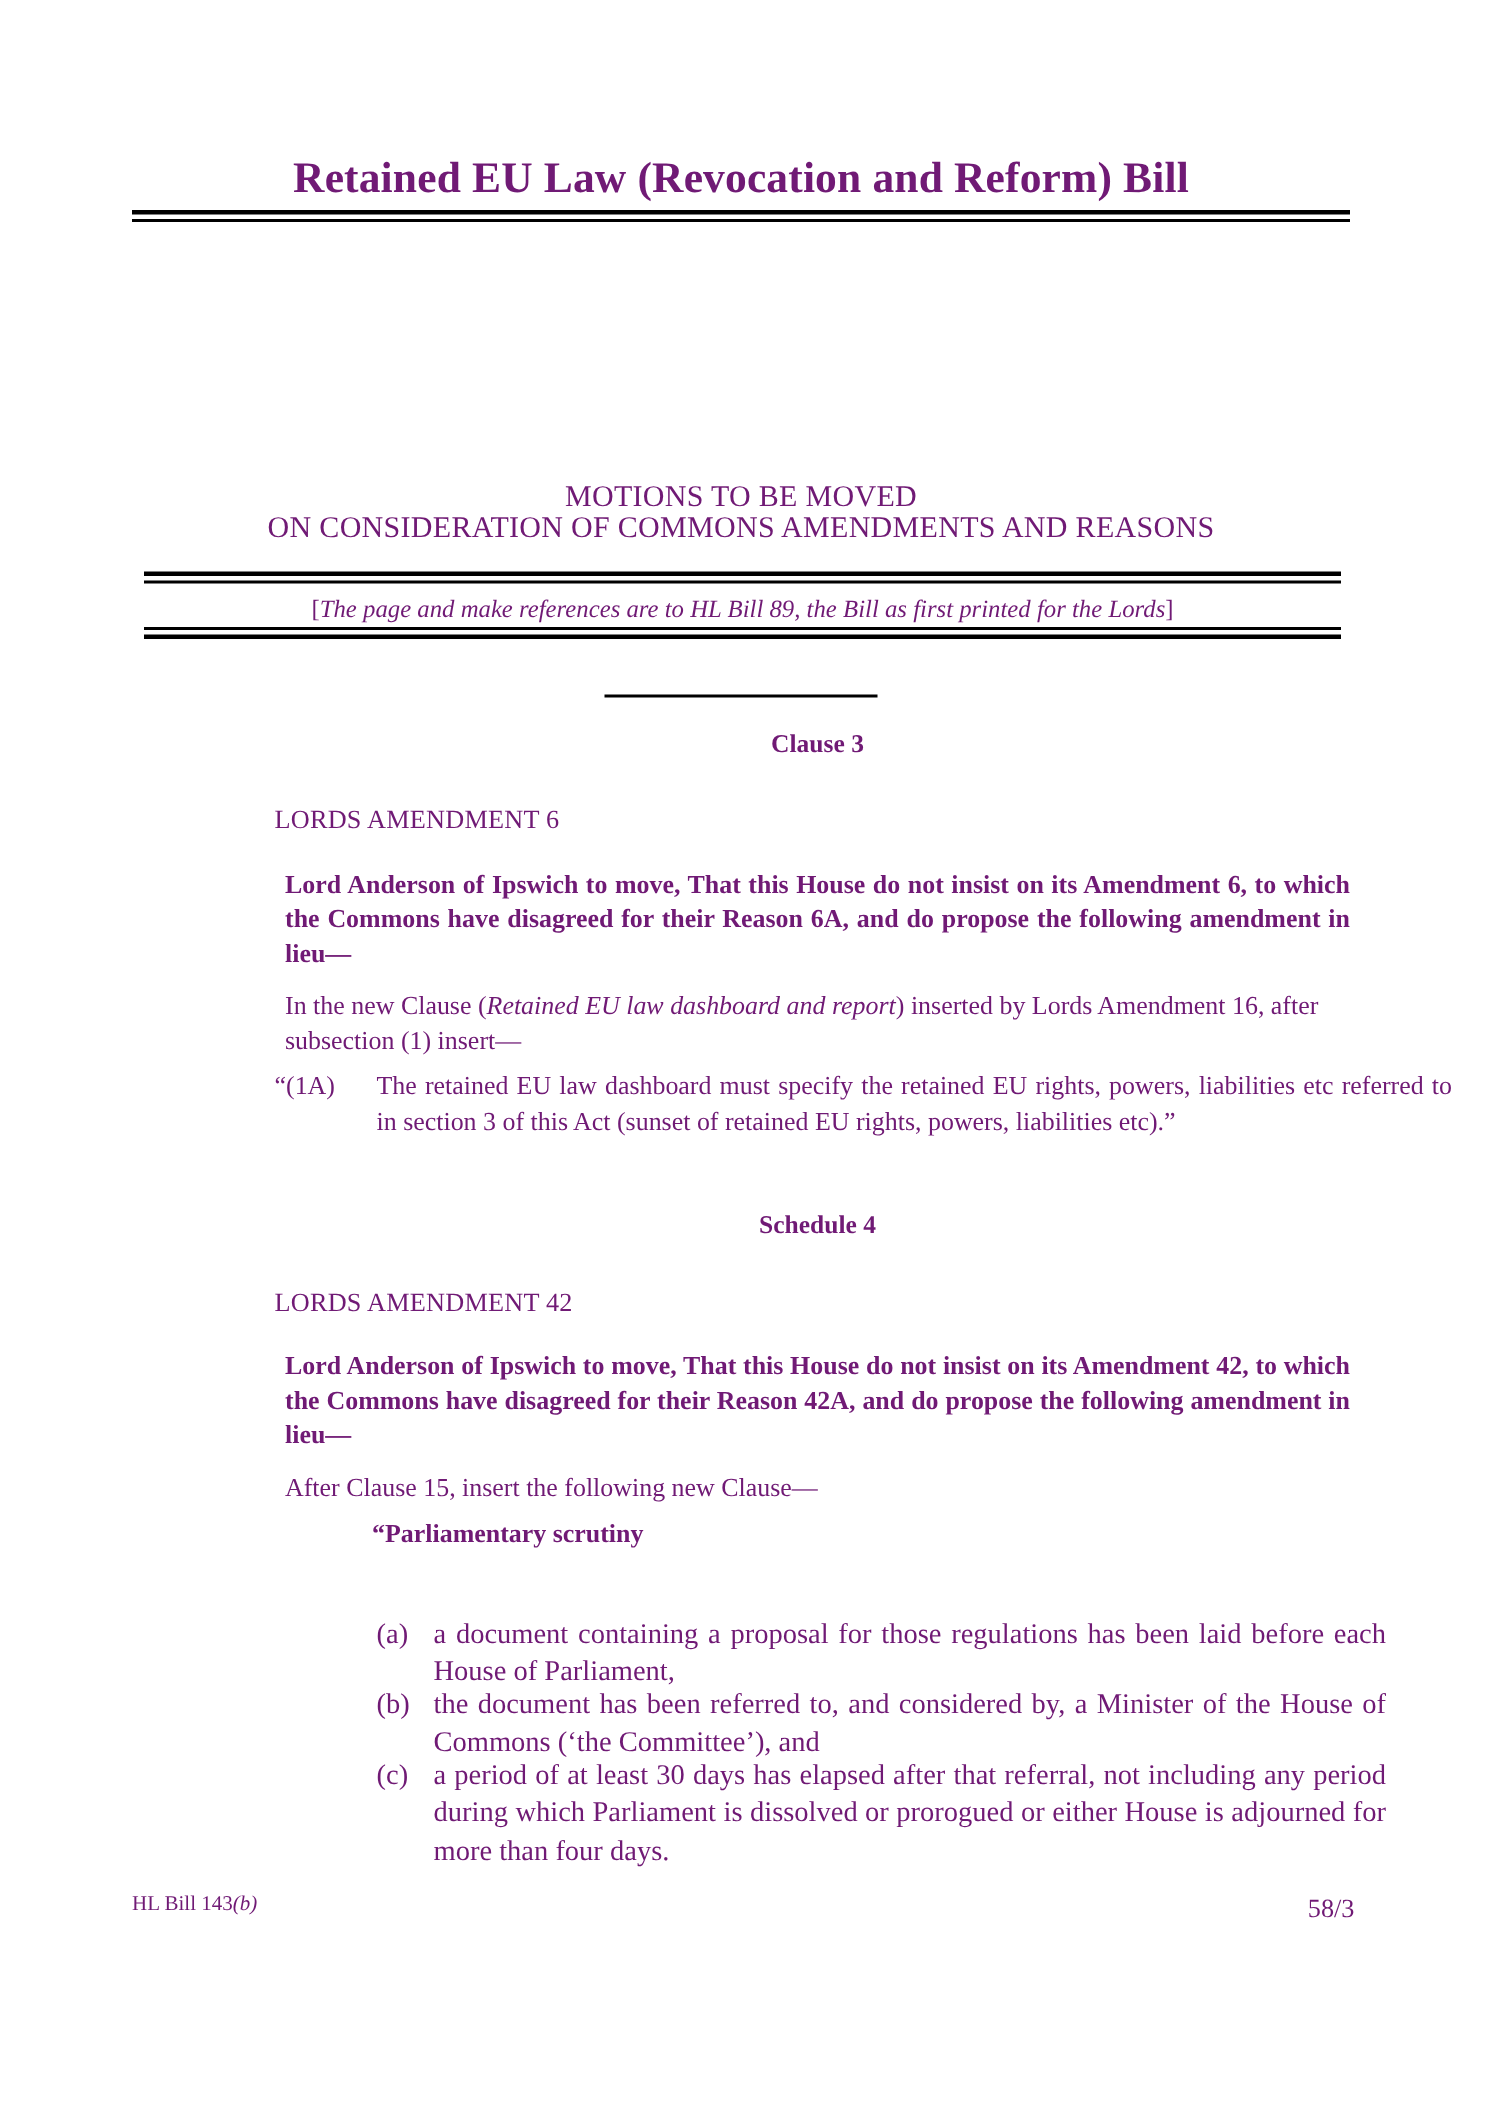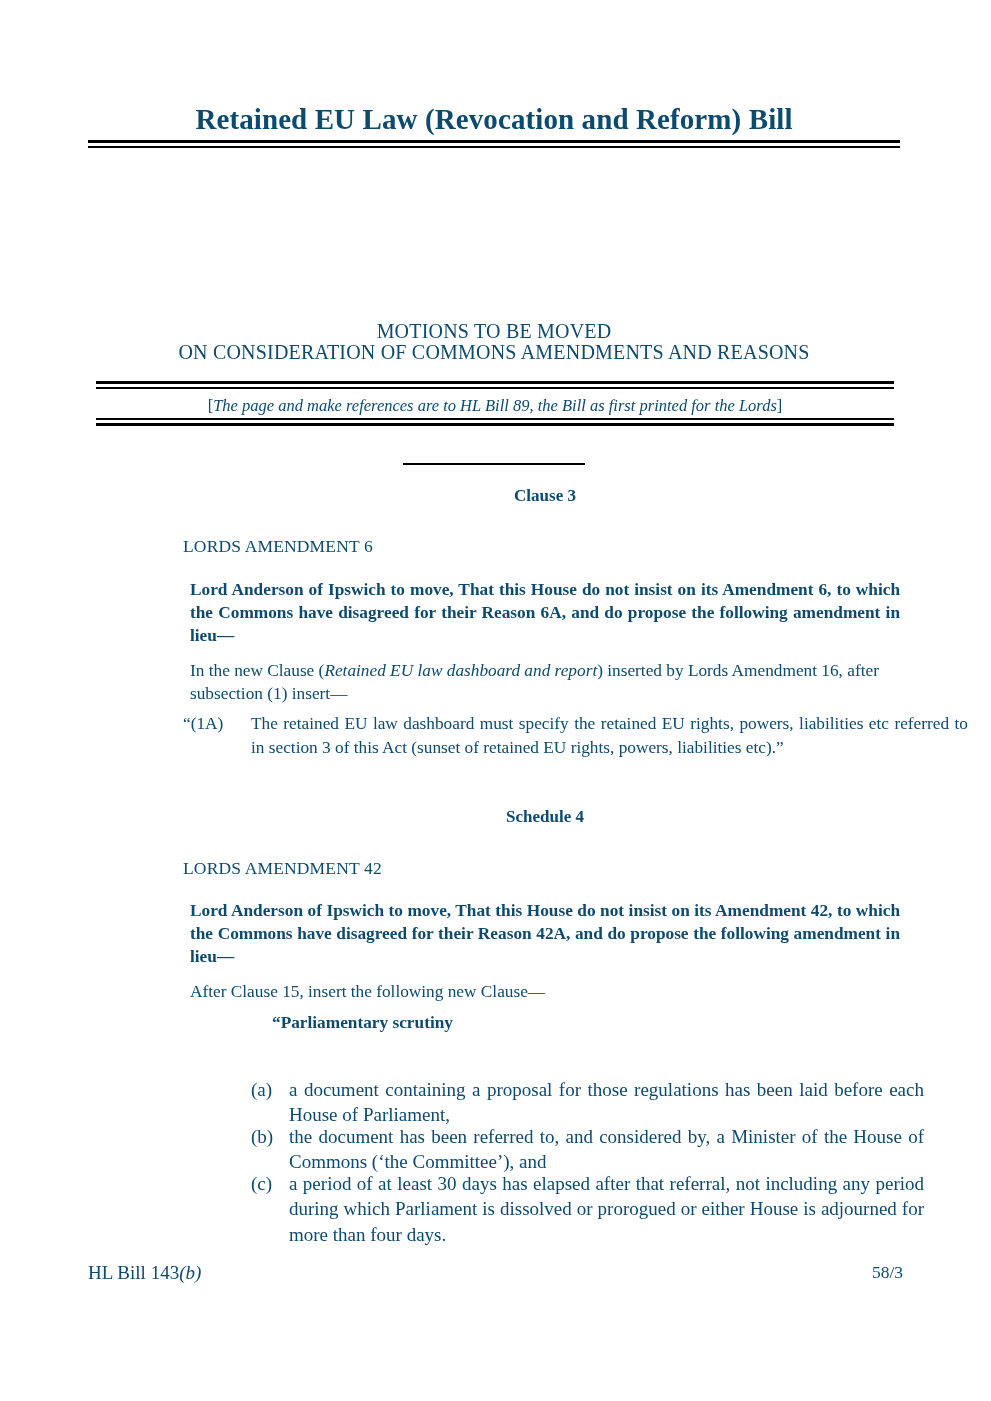--- a/index.html
+++ b/index.html
@@ -6,21 +6,21 @@
     margin: 0;
     padding: 0;
     background: #ffffff;
   }
   .page {
     position: relative;
     width: 991px;
     height: 1401px;
     margin: 0 auto;
     background: #ffffff;
-    color: #0c4a6e;
+    color: #701a75;
     font-family: "Liberation Serif", "DejaVu Serif", serif;
     overflow: hidden;
   }
 
   
   .doc-title {
     position: absolute;
     top: 103px;
     left: 88px;
     width: 812px;
@@ -160,21 +160,20 @@
     width: 68px;
     text-indent: 0;
   }
 
   .sub-title {
     position: absolute;
     left: 248px;
     width: 652px;
     font-weight: bold;
     font-size: 17.3px;
-    margin-left: 24px;
   }
 
   .num-item {
     position: absolute;
     left: 209px;
     width: 691px;
     font-size: 17.3px;
     line-height: 1.34;
     text-align: justify;
     text-justify: inter-word;
@@ -202,21 +201,21 @@
     display: inline-block;
     width: 38px;
     text-indent: 0;
   }
 
   
   .footer-left {
     position: absolute;
     top: 1262px;
     left: 88px;
-    font-size: 19px;
+    font-size: 14px;
   }
   .footer-left .ital { font-style: italic; }
   .footer-right {
     position: absolute;
     top: 1262px;
     right: 88px;
     font-size: 17.5px;
   }
 </style>
 </head>

